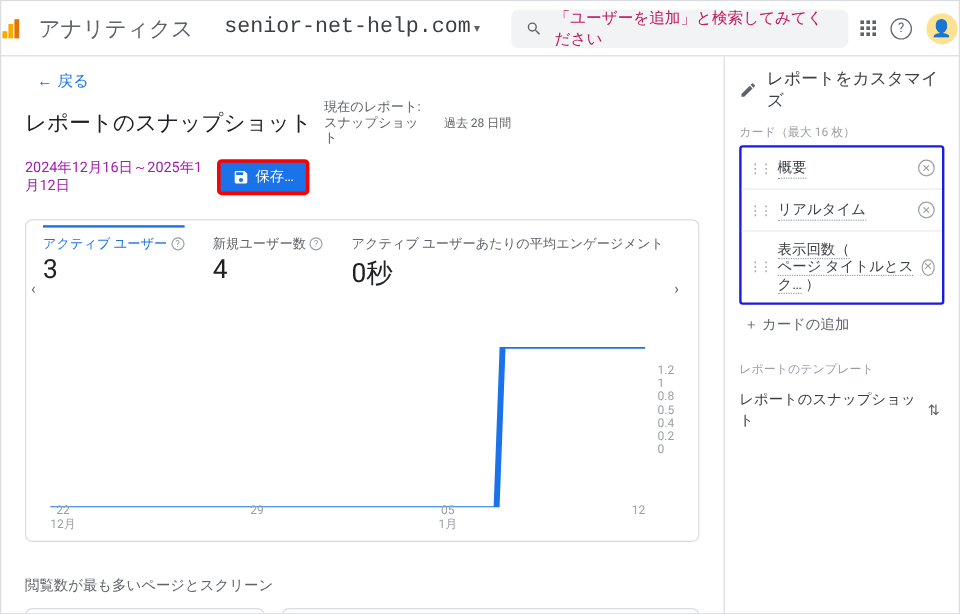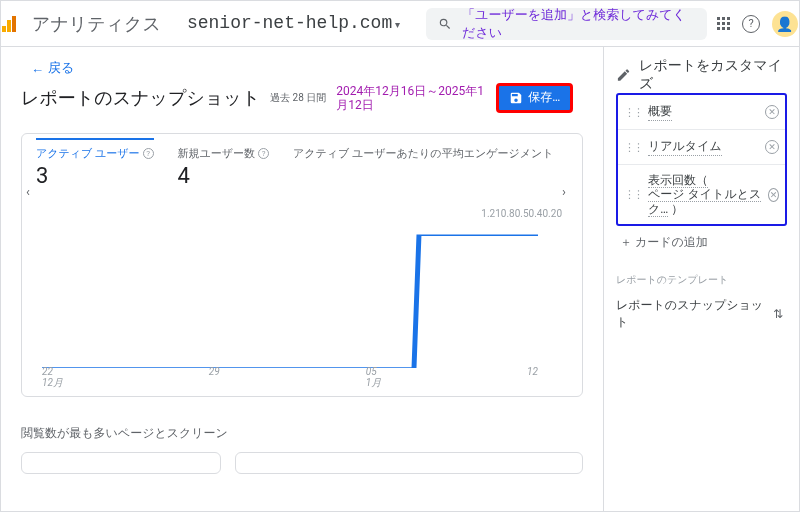--- a/index.html
+++ b/index.html
@@ -9,21 +9,21 @@
   .logo { display: flex; align-items: center; gap: 2px; }
   .logo-bars { width: 14px; height: 16px; position: relative; }
   .b1,.b2,.b3{position:absolute;bottom:0;width:4px;background:#f9ab00;}
   .b1{left:0;height:6px;}
   .b2{left:5px;height:12px;}
   .b3{left:10px;height:16px;background:#e37400;}
   .brand { font-size: 18px; color: #5f6368; margin-left: 6px; }
   .account { font-size: 11px; color: #5f6368; line-height: 1.2; margin-left: 16px; }
   .account .domain { font-size: 18px; color: #3c4043; font-family: Liberation Mono, monospace; }
   .account .dd { font-size: 10px; }
-  .search { flex: 1; display: flex; align-items: center; background: #f1f3f4; border-radius: 6px; height: 32px; padding: 0 12px; margin-left: 16px; color: #6d28d9; gap: 10px; max-width: 310px; }
+  .search { flex: 1; display: flex; align-items: center; background: #f1f3f4; border-radius: 6px; height: 32px; padding: 0 12px; margin-left: 16px; color: #be185d; gap: 10px; max-width: 310px; }
   .search svg { width: 16px; height: 16px; fill: #5f6368; }
   .topbar-right { margin-left: auto; display: flex; align-items: center; gap: 12px; }
   .apps-icon { display: grid; grid-template-columns: repeat(3,3px); grid-template-rows: repeat(3,3px); gap: 2px; }
   .apps-icon span { background: #5f6368; width: 3px; height: 3px; }
   .help-icon { width: 18px; height: 18px; border: 1.5px solid #5f6368; border-radius: 50%; display: flex; align-items: center; justify-content: center; font-size: 11px; color:#5f6368; }
   .avatar { width: 26px; height: 26px; border-radius: 50%; background: #fde293; display: flex; align-items: center; justify-content: center; font-size: 14px; }
   .body { flex: 1; display: flex; overflow: hidden; }
   .main { flex: 1; overflow: auto; padding: 8px 20px; }
   .back { color: #1a73e8; font-size: 13px; display: flex; align-items: center; gap: 4px; padding: 4px 0 6px 10px; }
   .report-head { display: flex; align-items: center; gap: 10px; flex-wrap: wrap; }
@@ -37,29 +37,29 @@
   .metrics { display: flex; gap: 24px; align-items: flex-start; }
   .metric { min-width: 80px; }
   .metric .label { font-size: 11px; color: #5f6368; display: flex; align-items: center; gap: 3px; }
   .metric .value { font-size: 22px; color: #202124; margin-top: 2px; }
   .metric.active .label { color: #1a73e8; border-top: 2px solid #1a73e8; padding-top: 6px; margin-top: -8px; }
   .q { width: 11px; height: 11px; border: 1px solid #9aa0a6; border-radius: 50%; font-size: 8px; display: inline-flex; align-items: center; justify-content: center; color: #9aa0a6; }
   .nav-arrow { position: absolute; top: 50px; width: 16px; height: 16px; cursor: pointer; color:#5f6368; }
   .nav-l { left: 4px; }
   .nav-r { right: 4px; }
   .chart { position: relative; height: 180px; margin: 20px 6px 0; }
-  .ylabels { position: absolute; right: 0; top: 0; bottom: 20px; display: flex; flex-direction: row; justify-content: center; font-size: 10px; color: #9aa0a6; }
+  .ylabels { position: absolute; right: 0; top: 0; bottom: 20px; display: flex; flex-direction: column; justify-content: center; font-size: 10px; color: #9aa0a6; }
   .xlabels { position: absolute; left: 0; right: 24px; bottom: 0; display: flex; justify-content: space-between; font-size: 10px; color: #9aa0a6; }
-  .xlabels div { text-align: left; line-height: 1.1; font-style: italic; }
+  .xlabels div { text-align: center; line-height: 1.1; }
   svg.line { position: absolute; left: 0; right: 24px; top: 0; bottom: 20px; width: calc(100% - 24px); height: calc(100% - 20px); }
   .section-title { font-size: 12px; color: #5f6368; margin: 28px 0 10px; }
   .row2 { display: flex; gap: 14px; }
   .card2 { border: 1px solid #dadce0; border-radius: 6px; padding: 10px 12px; flex: 1; }
   .side { width: 196px; border-left: 1px solid #dadce0; padding: 10px 12px; font-size: 12px; }
-  .side-head { display: flex; align-items: center; gap: 8px; font-size: 14px; color: #3c4043; }
+  .side-head { display: flex; align-items: center; gap: 8px; font-size: 14px; color: #3c4043; margin-bottom: 10px; }
   .side-head svg { width: 16px; height: 16px; fill: #5f6368; }
   .side-sub { font-size: 10px; color: #9aa0a6; margin-bottom: 4px; }
   .side-group { border: 2.5px solid #1a1ae6; border-radius: 3px; }
   .side-item { display: flex; align-items: center; gap: 6px; padding: 8px 6px; border-bottom: 1px solid #e8eaed; font-size: 12px; color: #3c4043; }
   .side-item:last-child { border-bottom: 0; }
   .drag { color: #9aa0a6; font-size: 11px; letter-spacing: -2px; }
   .dotted { border-bottom: 1px dotted #9aa0a6; }
   .close { margin-left: auto; width: 14px; height: 14px; border: 1px solid #9aa0a6; border-radius: 50%; font-size: 9px; display: flex; align-items: center; justify-content: center; color: #9aa0a6; }
   .add-card { color: #5f6368; padding: 8px 4px; font-size: 12px; }
   .side-sec-label { font-size: 10px; color: #9aa0a6; margin-top: 14px; margin-bottom: 4px; }
@@ -103,20 +103,21 @@
       <div class="help-icon">?</div>
       <div class="avatar">👤</div>
     </div>
   </div>
 
   <div class="body">
     <div class="main">
       <div class="back">← <span>戻る</span></div>
       <div class="report-head">
         <div class="report-title">レポートのスナップショット</div>
+        <div class="subtitle">現在のレポート: スナップショット</div>
         <div class="period">過去 28 日間</div>
         <div class="daterange">2024年12月16日～2025年1月12日</div>
         <div class="save-btn">
           <svg viewBox="0 0 24 24">
               <path d="M17 3H5a2 2 0 00-2 2v14a2 2 0 002 2h14a2 2 0 002-2V7l-4-4zM12 19a3 3 0 110-6 3 3 0 010 6zm3-10H5V5h10v4z"></path>
             </svg>
           <span>保存…</span>
         </div>
       </div>
 
@@ -135,20 +136,21 @@
             <div class="label">
                 <span>新規ユーザー数</span> 
                 <span class="q">?</span>
               </div>
             <div class="value">4</div>
           </div>
           <div class="metric" style="min-width:220px">
             <div class="label">
                 <span>アクティブ ユーザーあたりの平均エンゲージメント</span>
               </div>
+            <div class="value">0秒</div>
           </div>
         </div>
         <div class="chart">
           <div class="ylabels">
             <span>1.2</span>
               <span>1</span>
               <span>0.8</span>
               <span>0.5</span>
               <span>0.4</span>
               <span>0.2</span>
@@ -179,20 +181,21 @@
       </div>
     </div>
 
     <div class="side">
       <div class="side-head">
         <svg viewBox="0 0 24 24">
             <path d="M3 17.25V21h3.75L17.81 9.94l-3.75-3.75L3 17.25zM20.71 7.04a1 1 0 000-1.41l-2.34-2.34a1 1 0 00-1.41 0L15.13 5.12l3.75 3.75 1.83-1.83z"></path>
           </svg>
         <span>レポートをカスタマイズ</span>
       </div>
+      <div class="side-sub">カード（最大 16 枚）</div>
       <div class="side-group">
         <div class="side-item">
           <span class="drag">⋮⋮</span>
           <span class="dotted">概要</span>
           <span class="close">✕</span>
         </div>
         <div class="side-item">
           <span class="drag">⋮⋮</span>
           <span class="dotted">リアルタイム</span>
           <span class="close">✕</span>

